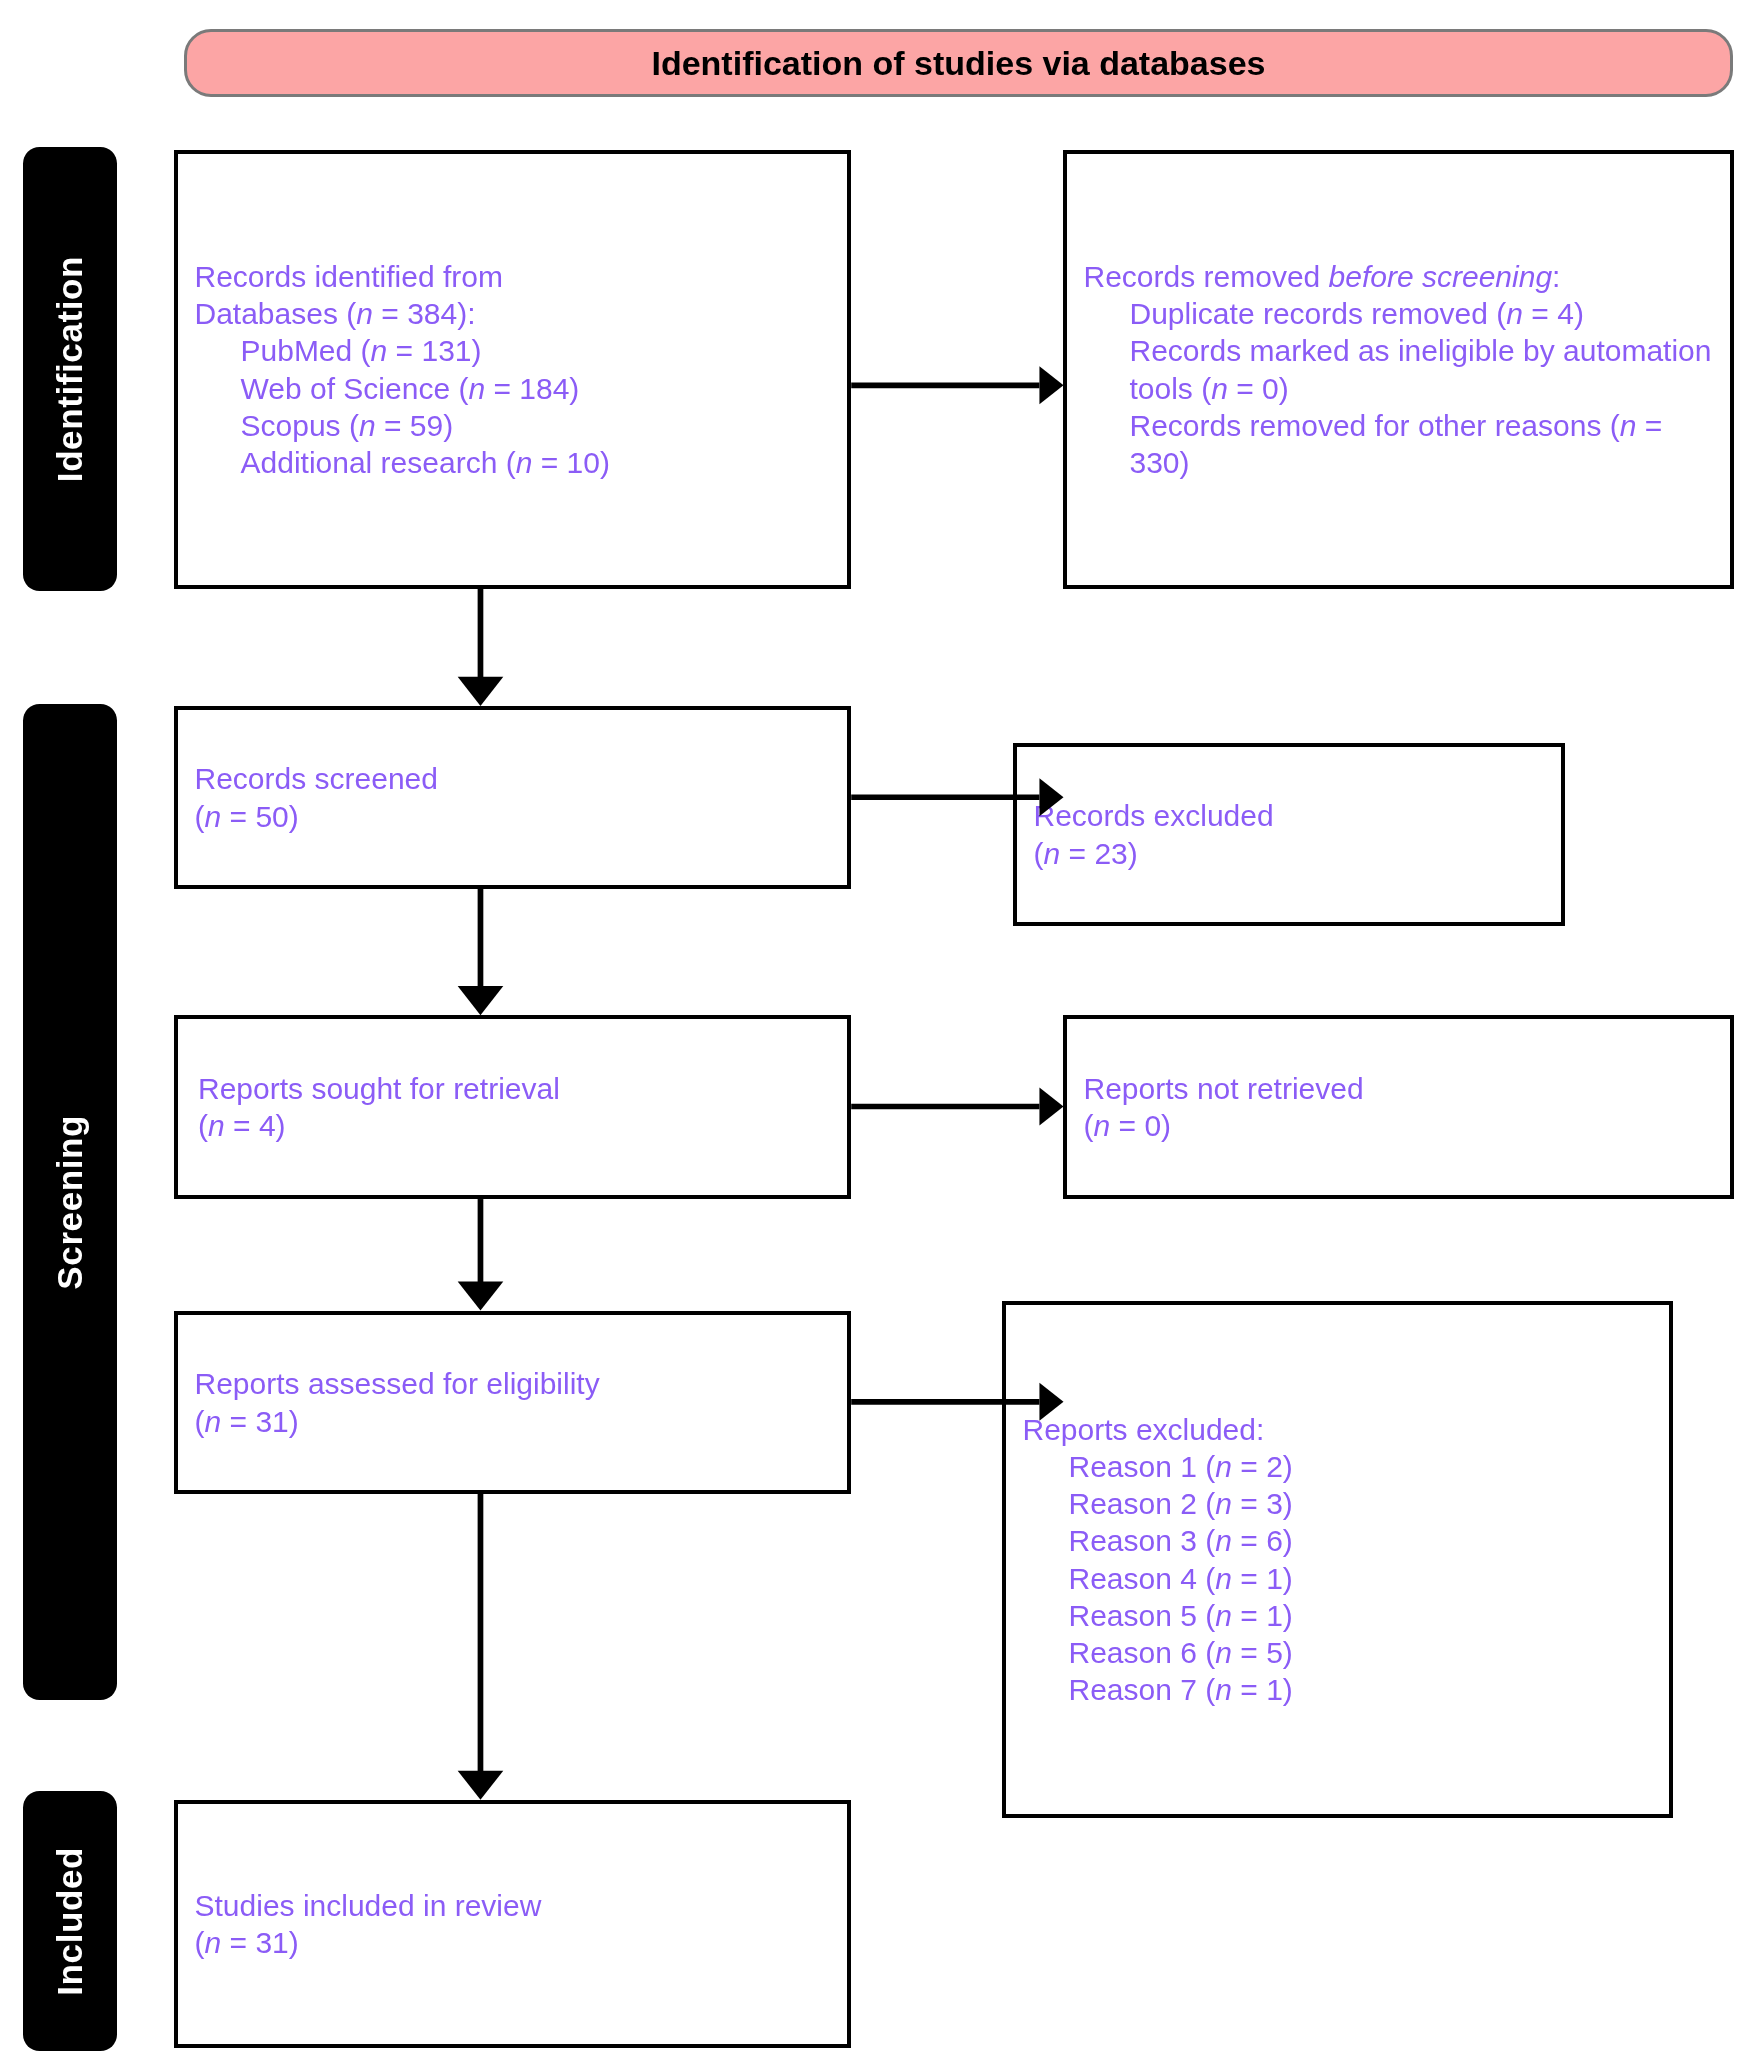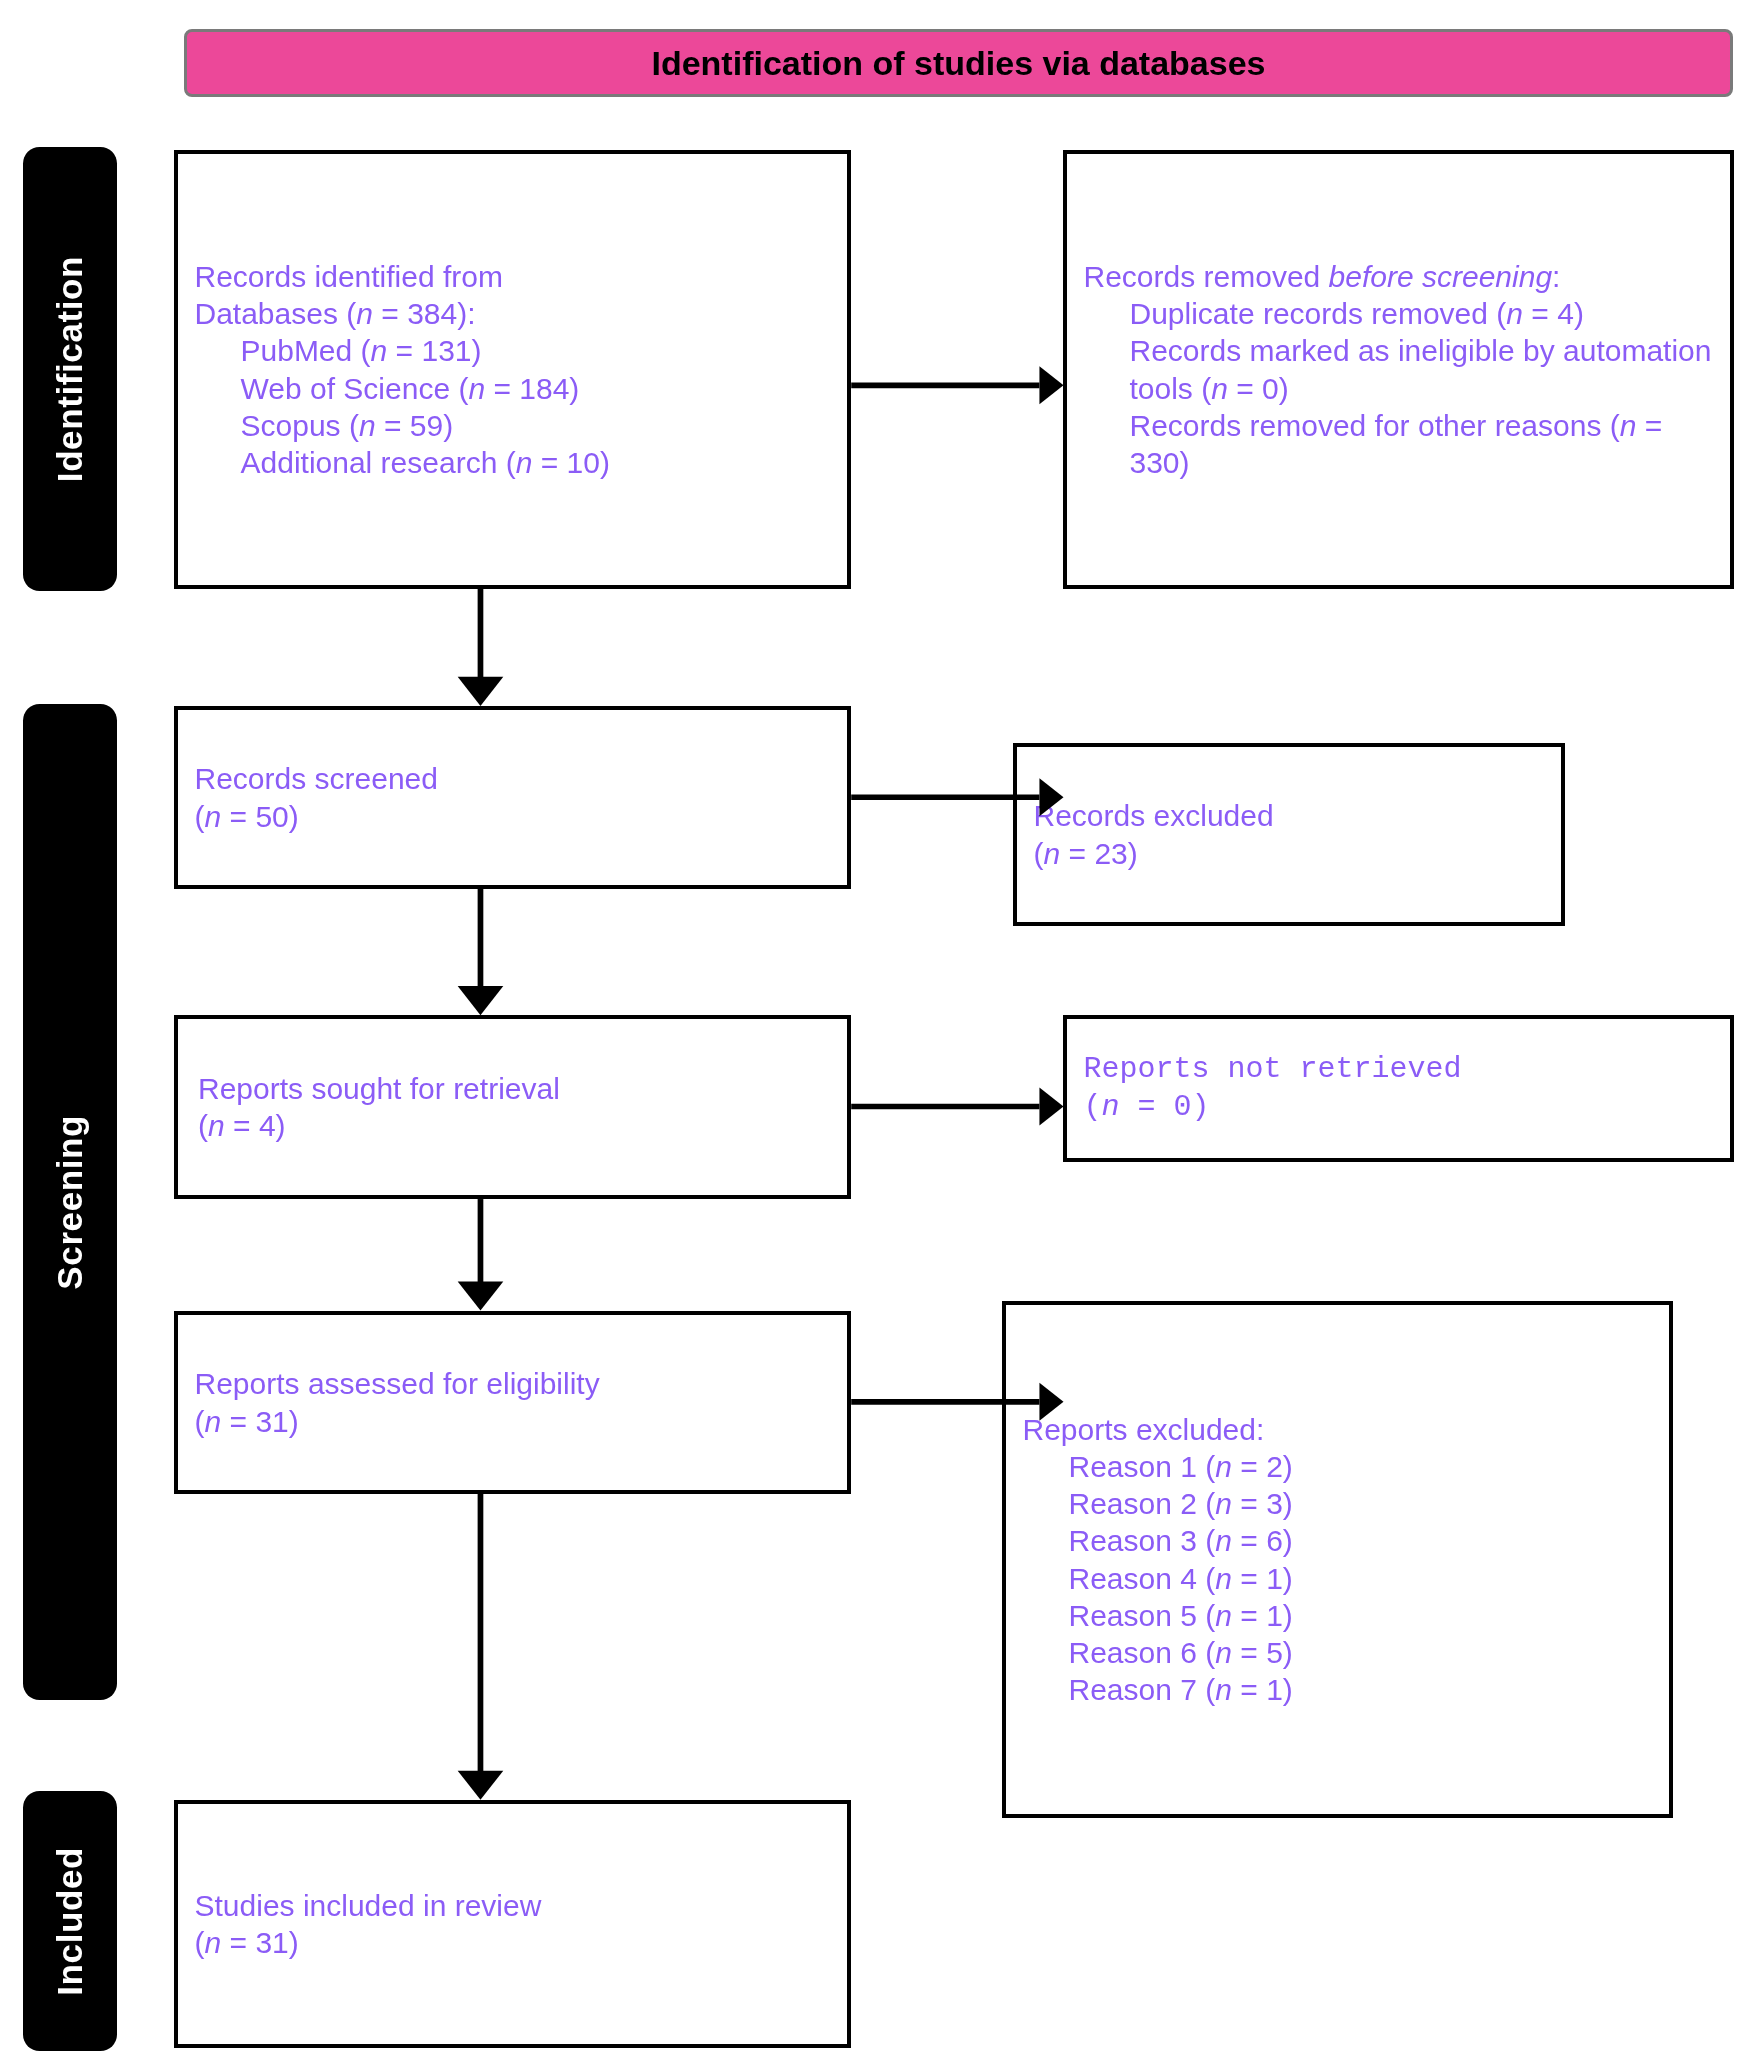--- a/index.html
+++ b/index.html
@@ -16,23 +16,23 @@
     overflow: hidden;
   }
 
   
   .banner {
     position: absolute;
     left: 184px;
     top: 29px;
     width: 1549px;
     height: 68px;
-    background: #ec4899;
+    background: #fca5a5;
     border: 3.2px solid #7a7a7a;
-    border-radius: 8px;
+    border-radius: 27px;
     box-sizing: border-box;
     display: flex;
     align-items: center;
     justify-content: center;
   }
   .banner-title {
     font-size: 34px;
     font-weight: bold;
     color: #000000;
     letter-spacing: 0px;
@@ -93,21 +93,21 @@
   
   #box-identified       { left: 174px; top: 150px;  width: 677px; height: 439px; }
   #box-screened         { left: 174px; top: 706px; width: 677px; height: 183px; }
   #box-sought           { left: 174px; top: 1015px; width: 677px; height: 184px; padding-left: 20px; }
   #box-assessed         { left: 174px; top: 1311px; width: 677px; height: 183px; }
   #box-included         { left: 174px; top: 1800px; width: 677px; height: 248px; }
 
   
   #box-removed          { left: 1063px; top: 150px;  width: 671px; height: 439px; }
   #box-excluded-records { left: 1013px; top: 706px; width: 552px; height: 183px; margin-top: 37px; }
-  #box-not-retrieved    { left: 1063px; top: 1015px; width: 671px; height: 147px; font-family: Liberation Mono, monospace; }
+  #box-not-retrieved    { left: 1063px; top: 1015px; width: 671px; height: 184px; }
   #box-reports-excluded { left: 1002px; top: 1301px; width: 671px; height: 517px; }
 
   
   #arrows {
     position: absolute;
     left: 0;
     top: 0;
     width: 1762px;
     height: 2066px;
     pointer-events: none;

